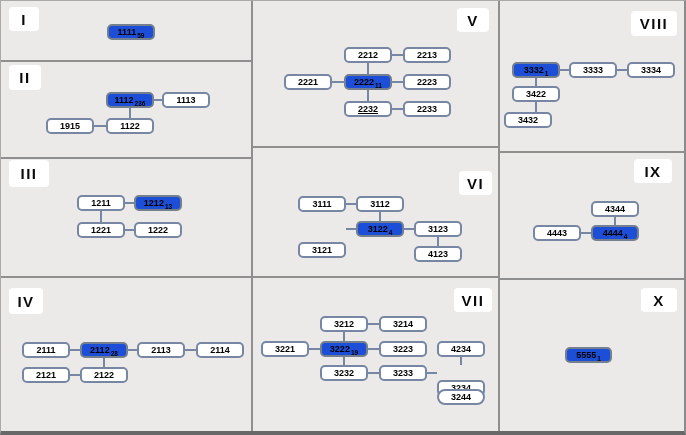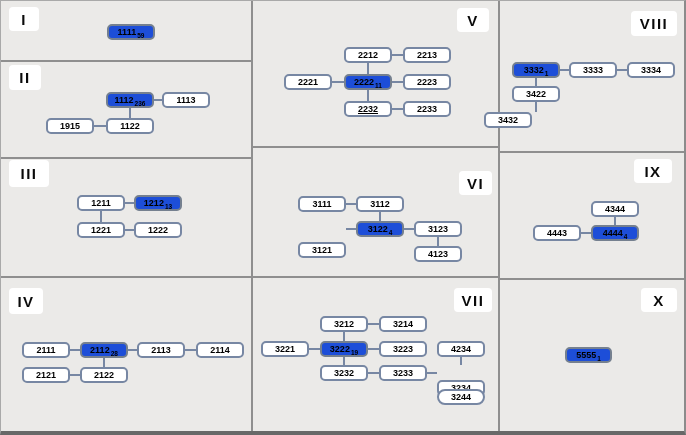--- a/index.html
+++ b/index.html
@@ -240,21 +240,21 @@
       </div>
       <div class="node" style="left: 568px; top: 61px; width: 48px;">
         <span>3333</span>
       </div>
       <div class="node" style="left: 626px; top: 61px; width: 48px;">
         <span>3334</span>
       </div>
       <div class="node" style="left: 511px; top: 85px; width: 48px;">
         <span>3422</span>
       </div>
-      <div class="node" style="left: 483px; top: 111px; width: 48px;">
+      <div class="node" style="left: 503px; top: 111px; width: 48px;">
         <span>3432</span>
       </div>
     </div>
     <div class="panel">
       <div class="badge" style="left: 633px; top: 158px; width: 38px; height: 24px;">IX</div>
       <div class="edge" style="left: 580px; top: 231px; width: 10px; height: 2px;"></div>
       <div class="edge" style="left: 613px; top: 216px; width: 2px; height: 8px;"></div>
       <div class="node" style="left: 590px; top: 200px; width: 48px;">
         <span>4344</span>
       </div>

